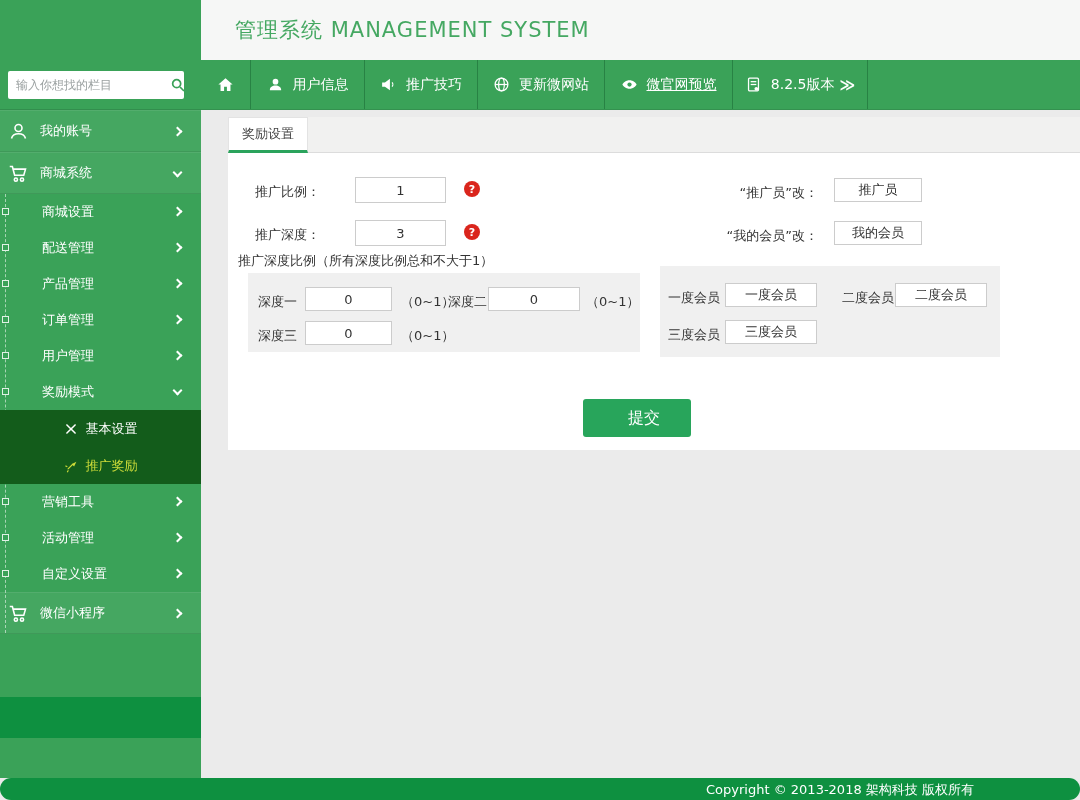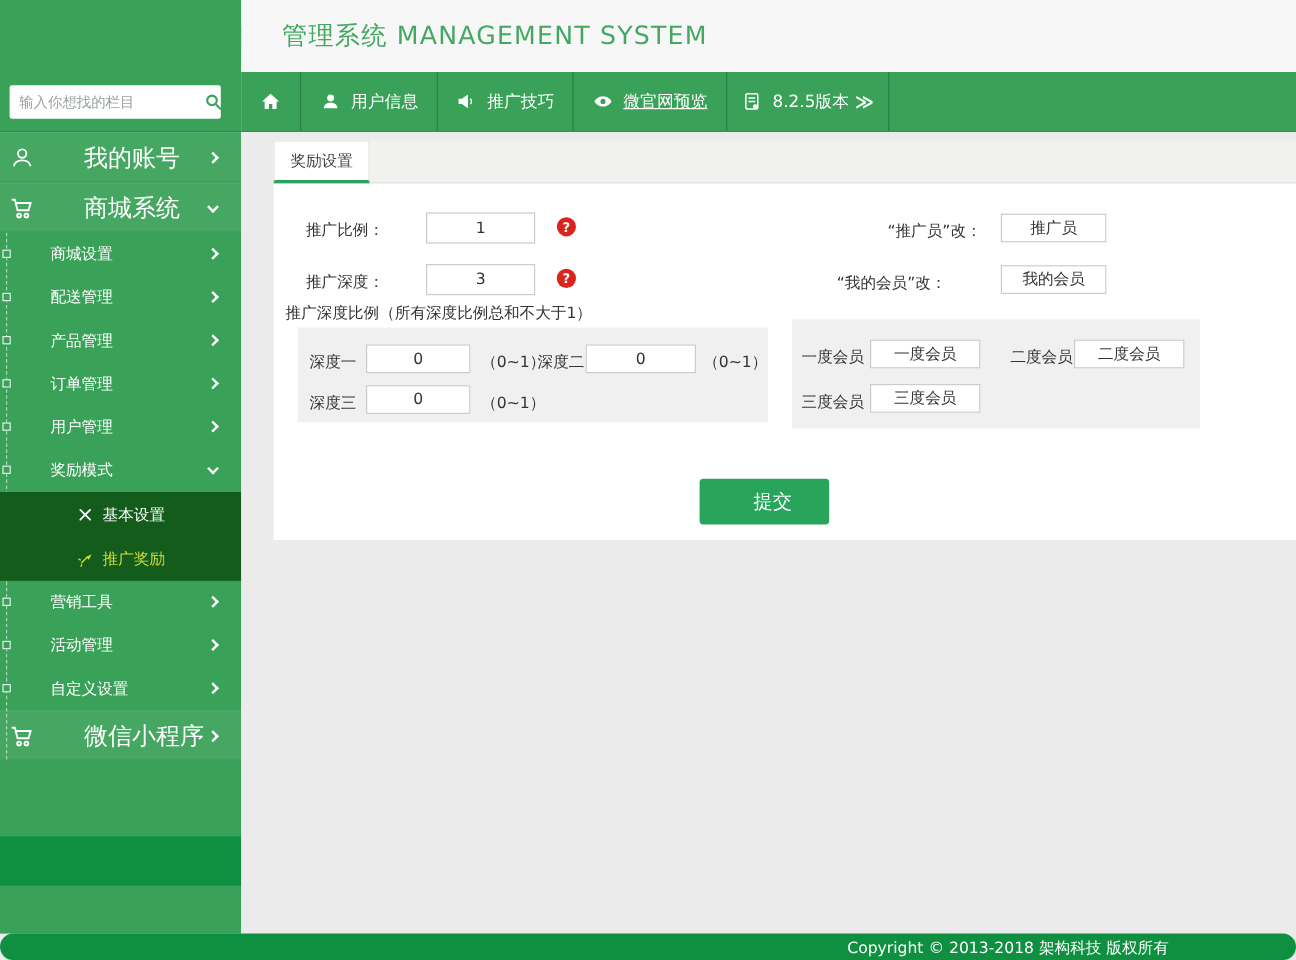--- a/index.html
+++ b/index.html
@@ -31,22 +31,22 @@
   .nav-item { height:100%; display:flex; align-items:center; justify-content:center; gap:9px;
     color:#fff; font-size:14px; border-right:1px solid rgba(20,90,45,.45); cursor:pointer; }
   .nav-item svg { width:17px; height:17px; color:#fff; flex:0 0 auto; }
   .n0{width:50px;} .n1{width:114px;} .n2{width:113px;} .n3{width:112px;} .n4{width:127px;} .n5{width:128px;text-decoration:underline;} .n6{width:135px;}
   .ver-suffix { font-size:15px; font-weight:bold; margin-left:-4px; }
 
   
   .sidebar { position:absolute; left:0; top:110px; width:201px; height:668px; background:#3aa258; }
   .tree-line { position:absolute; left:5px; top:84px; height:439px; border-left:1px dashed rgba(255,255,255,.55); }
   .sb-stack { position:relative; }
-  .sb-item { position:relative; height:42px; display:flex; align-items:center; color:#fff; font-size:20px;
-    background:rgba(255,255,255,.06); border-bottom:1px solid rgba(0,0,0,.08); border-top:1px solid rgba(255,255,255,.08); cursor:pointer;padding-left:30px; }
+  .sb-item { position:relative; height:42px; display:flex; align-items:center; color:#fff; font-size:13px;
+    background:rgba(255,255,255,.06); border-bottom:1px solid rgba(0,0,0,.08); border-top:1px solid rgba(255,255,255,.08); cursor:pointer; }
   .sb-item svg { position:absolute; left:8px; width:21px; height:21px; color:#fff; }
   .sb-item .lbl { margin-left:40px; }
   .sb-sub { position:relative; height:36px; display:flex; align-items:center; color:#fff; font-size:13px; cursor:pointer; }
   .sb-sub .lbl { margin-left:42px; }
   .sq { position:absolute; left:2px; top:14px; width:7px; height:7px; border:1px solid rgba(255,255,255,.85); background:#3aa258; }
   .cv { position:absolute; right:20px; width:7px; height:7px; border-top:2px solid #fff; border-right:2px solid #fff; }
   .cv.r { transform:rotate(45deg); }
   .cv.d { transform:rotate(135deg); top:13px; }
   .sb-item .cv.d { top:16px; }
   .sb-item .cv.r { top:17px; }
@@ -115,20 +115,28 @@
         </svg>
       <span>用户信息</span>
     </div>
     <div class="nav-item n2">
       <svg viewBox="0 0 24 24" fill="currentColor">
           <path d="M14 4v16l-7-5H3v-6h4z"></path>
           <path d="M17 9c1.5 1.5 1.5 4.5 0 6" fill="none" stroke="currentColor" stroke-width="1.6"></path>
         </svg>
       <span>推广技巧</span>
     </div>
+    <div class="nav-item n4">
+      <svg viewBox="0 0 24 24" fill="none" stroke="currentColor" stroke-width="1.8">
+          <circle cx="12" cy="12" r="9"></circle>
+          <ellipse cx="12" cy="12" rx="4" ry="9"></ellipse>
+          <line x1="3" y1="12" x2="21" y2="12"></line>
+        </svg>
+      <span>更新微网站</span>
+    </div>
     <div class="nav-item n5">
       <svg viewBox="0 0 24 24">
           <path d="M12 6C7 6 3.3 9.3 2 12c1.3 2.7 5 6 10 6s8.7-3.3 10-6c-1.3-2.7-5-6-10-6z" fill="currentColor"></path>
           <circle cx="12" cy="12" r="3" fill="#3aa258"></circle>
         </svg>
       <span>微官网预览</span>
     </div>
     <div class="nav-item n6">
       <svg viewBox="0 0 24 24" fill="none" stroke="currentColor" stroke-width="1.8">
           <rect x="5" y="3" width="14" height="18" rx="1.5"></rect>
@@ -274,21 +282,21 @@
         <input class="ip" style="left: 240px; top: 14px; width: 92px; height: 24px;" value="0">
         <span class="flabel" style="left:338px; top:20px;">（0~1）</span>
         <span class="flabel" style="left:10px; top:54px;">深度三</span>
         <input class="ip" style="left: 57px; top: 48px; width: 87px; height: 24px;" value="0">
         <span class="flabel" style="left:153px; top:54px;">（0~1）</span>
       </div>
 
       <span class="flabel" style="left:440px; width:150px; top:31px; text-align:right;">“推广员”改：</span>
       <input class="ip" style="left: 606px; top: 25px; width: 88px; height: 24px;" value="推广员">
 
-      <span class="flabel" style="left:440px; width:150px; top:74px; text-align:center;">“我的会员”改：</span>
+      <span class="flabel" style="left:440px; width:150px; top:74px; text-align:right;">“我的会员”改：</span>
       <input class="ip" style="left: 606px; top: 68px; width: 88px; height: 24px;" value="我的会员">
 
       <div class="gray-panel" style="left:432px; top:113px; width:340px; height:91px;">
         <span class="flabel" style="left:8px; top:23px;">一度会员</span>
         <input class="ip" style="left: 65px; top: 17px; width: 92px; height: 24px;" value="一度会员">
         <span class="flabel" style="left:182px; top:23px;">二度会员</span>
         <input class="ip" style="left: 235px; top: 17px; width: 92px; height: 24px;" value="二度会员">
         <span class="flabel" style="left:8px; top:60px;">三度会员</span>
         <input class="ip" style="left: 65px; top: 54px; width: 92px; height: 24px;" value="三度会员">
       </div>

